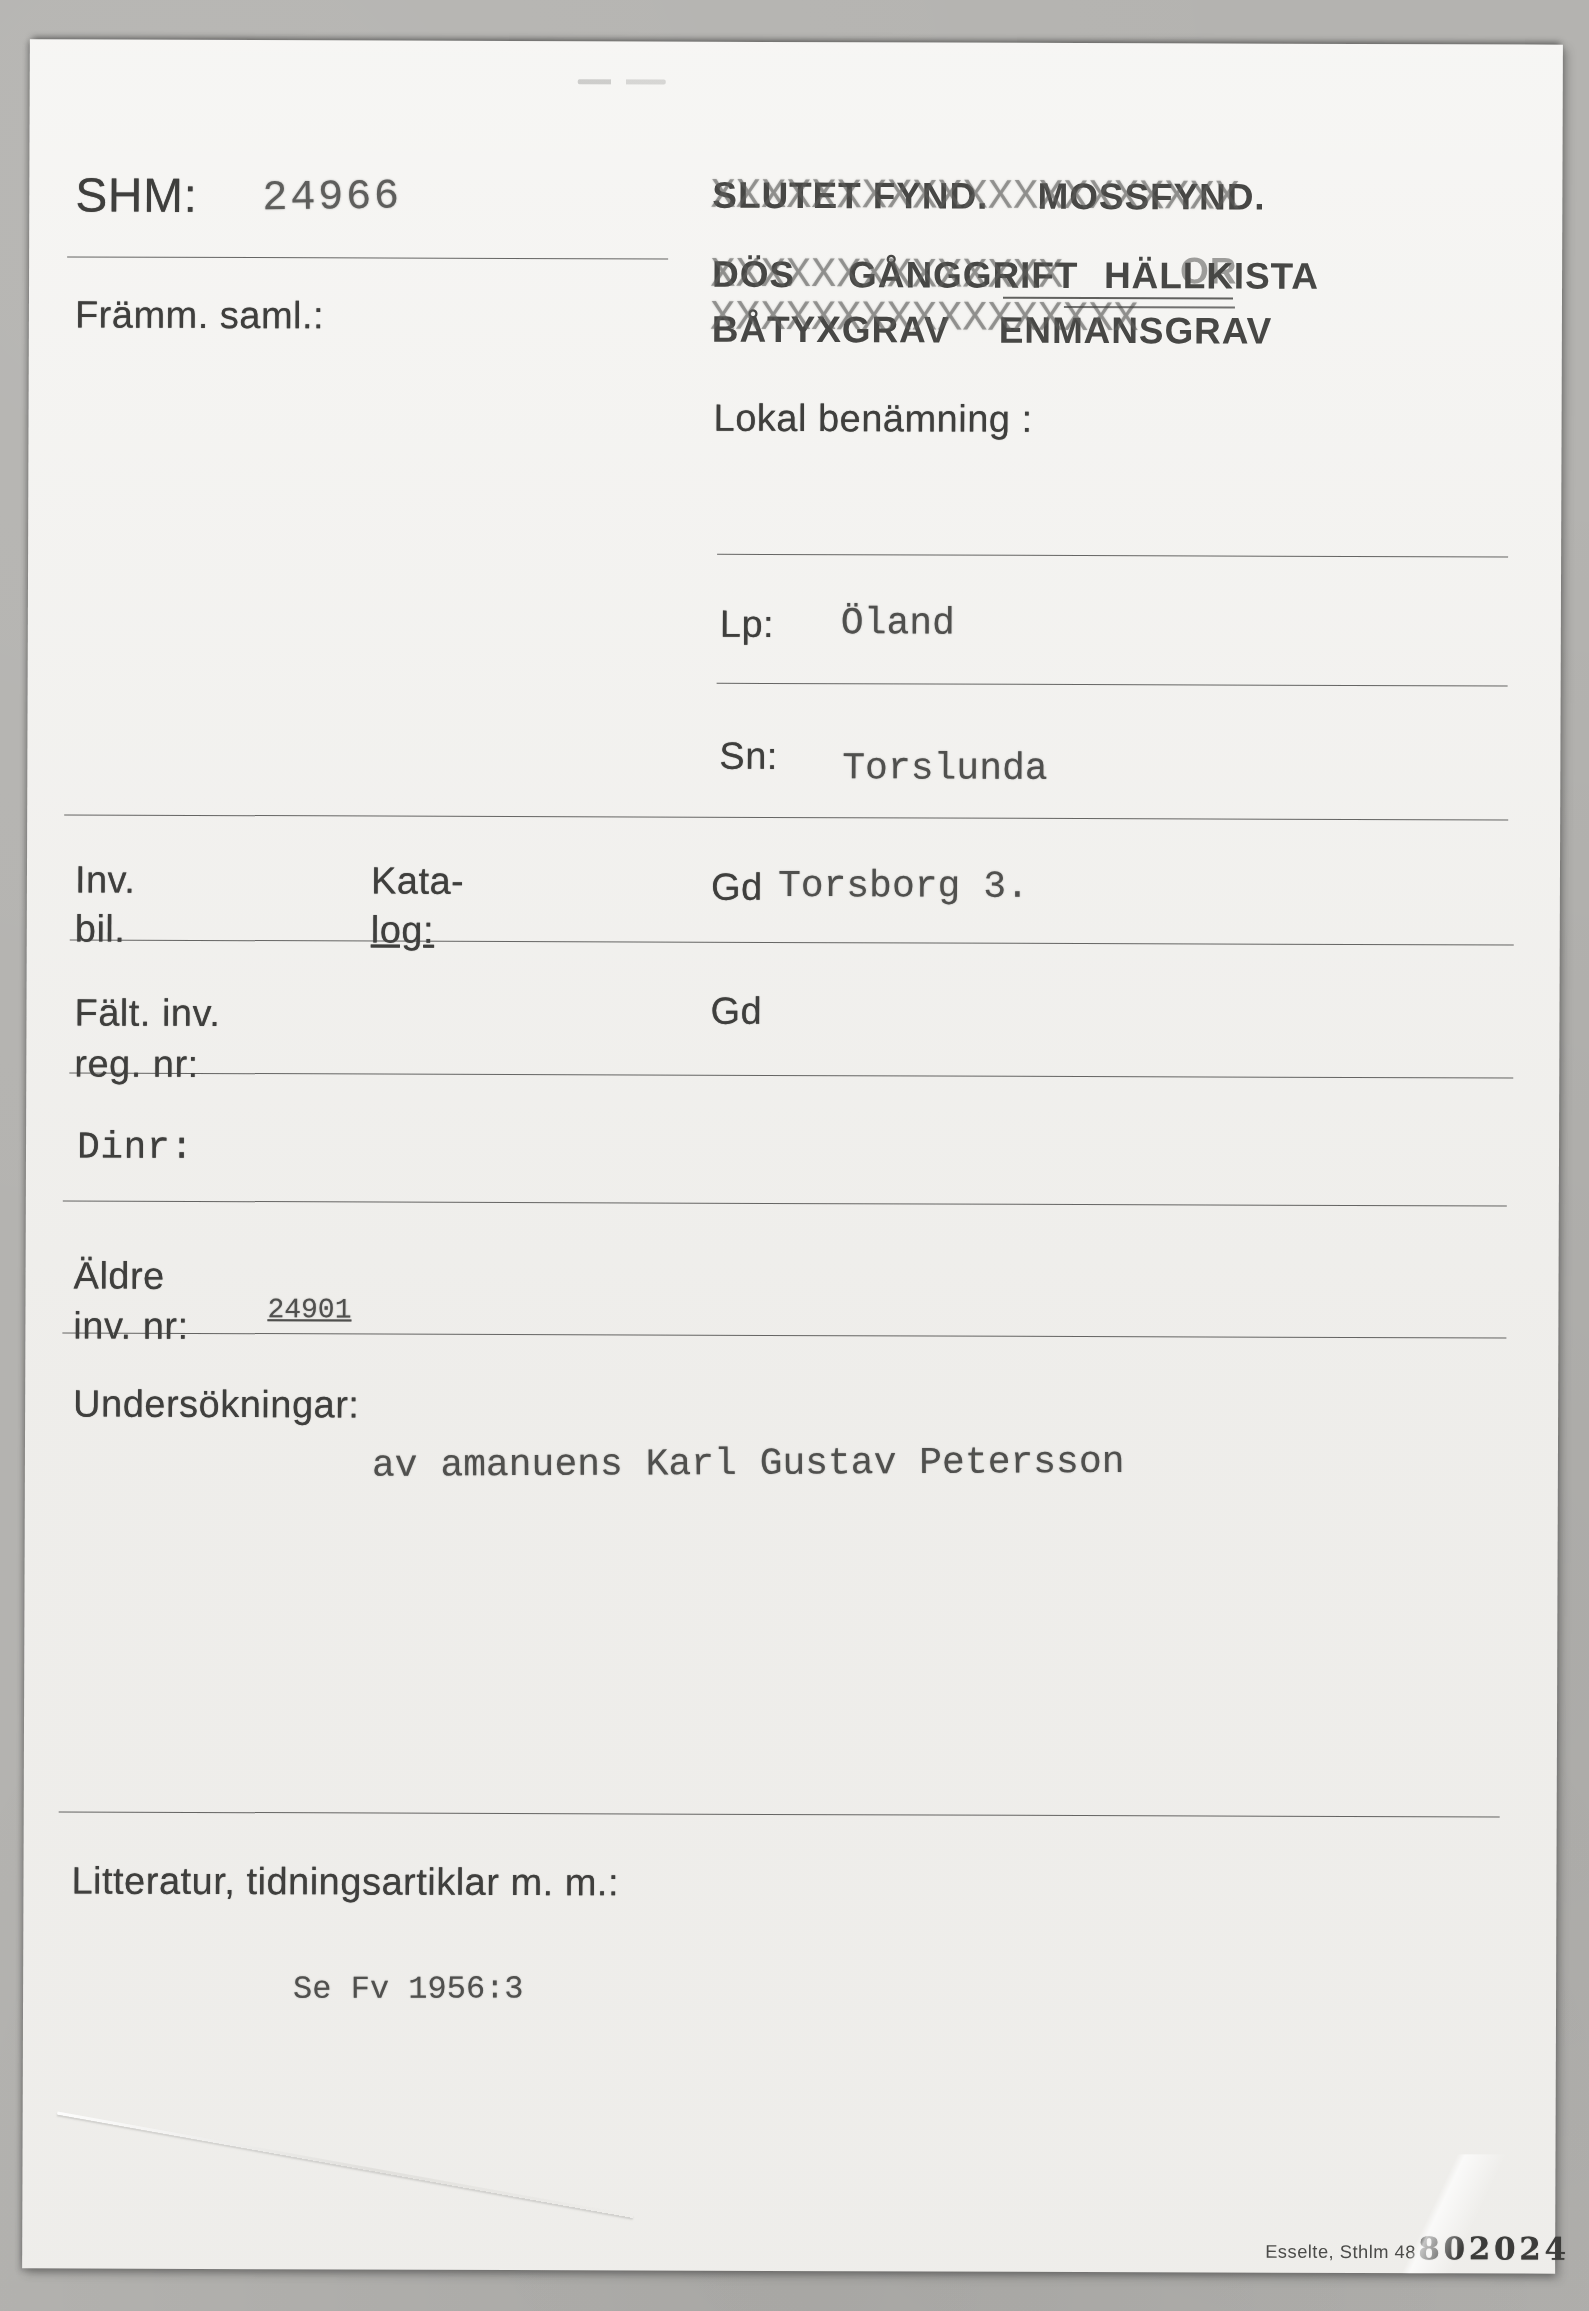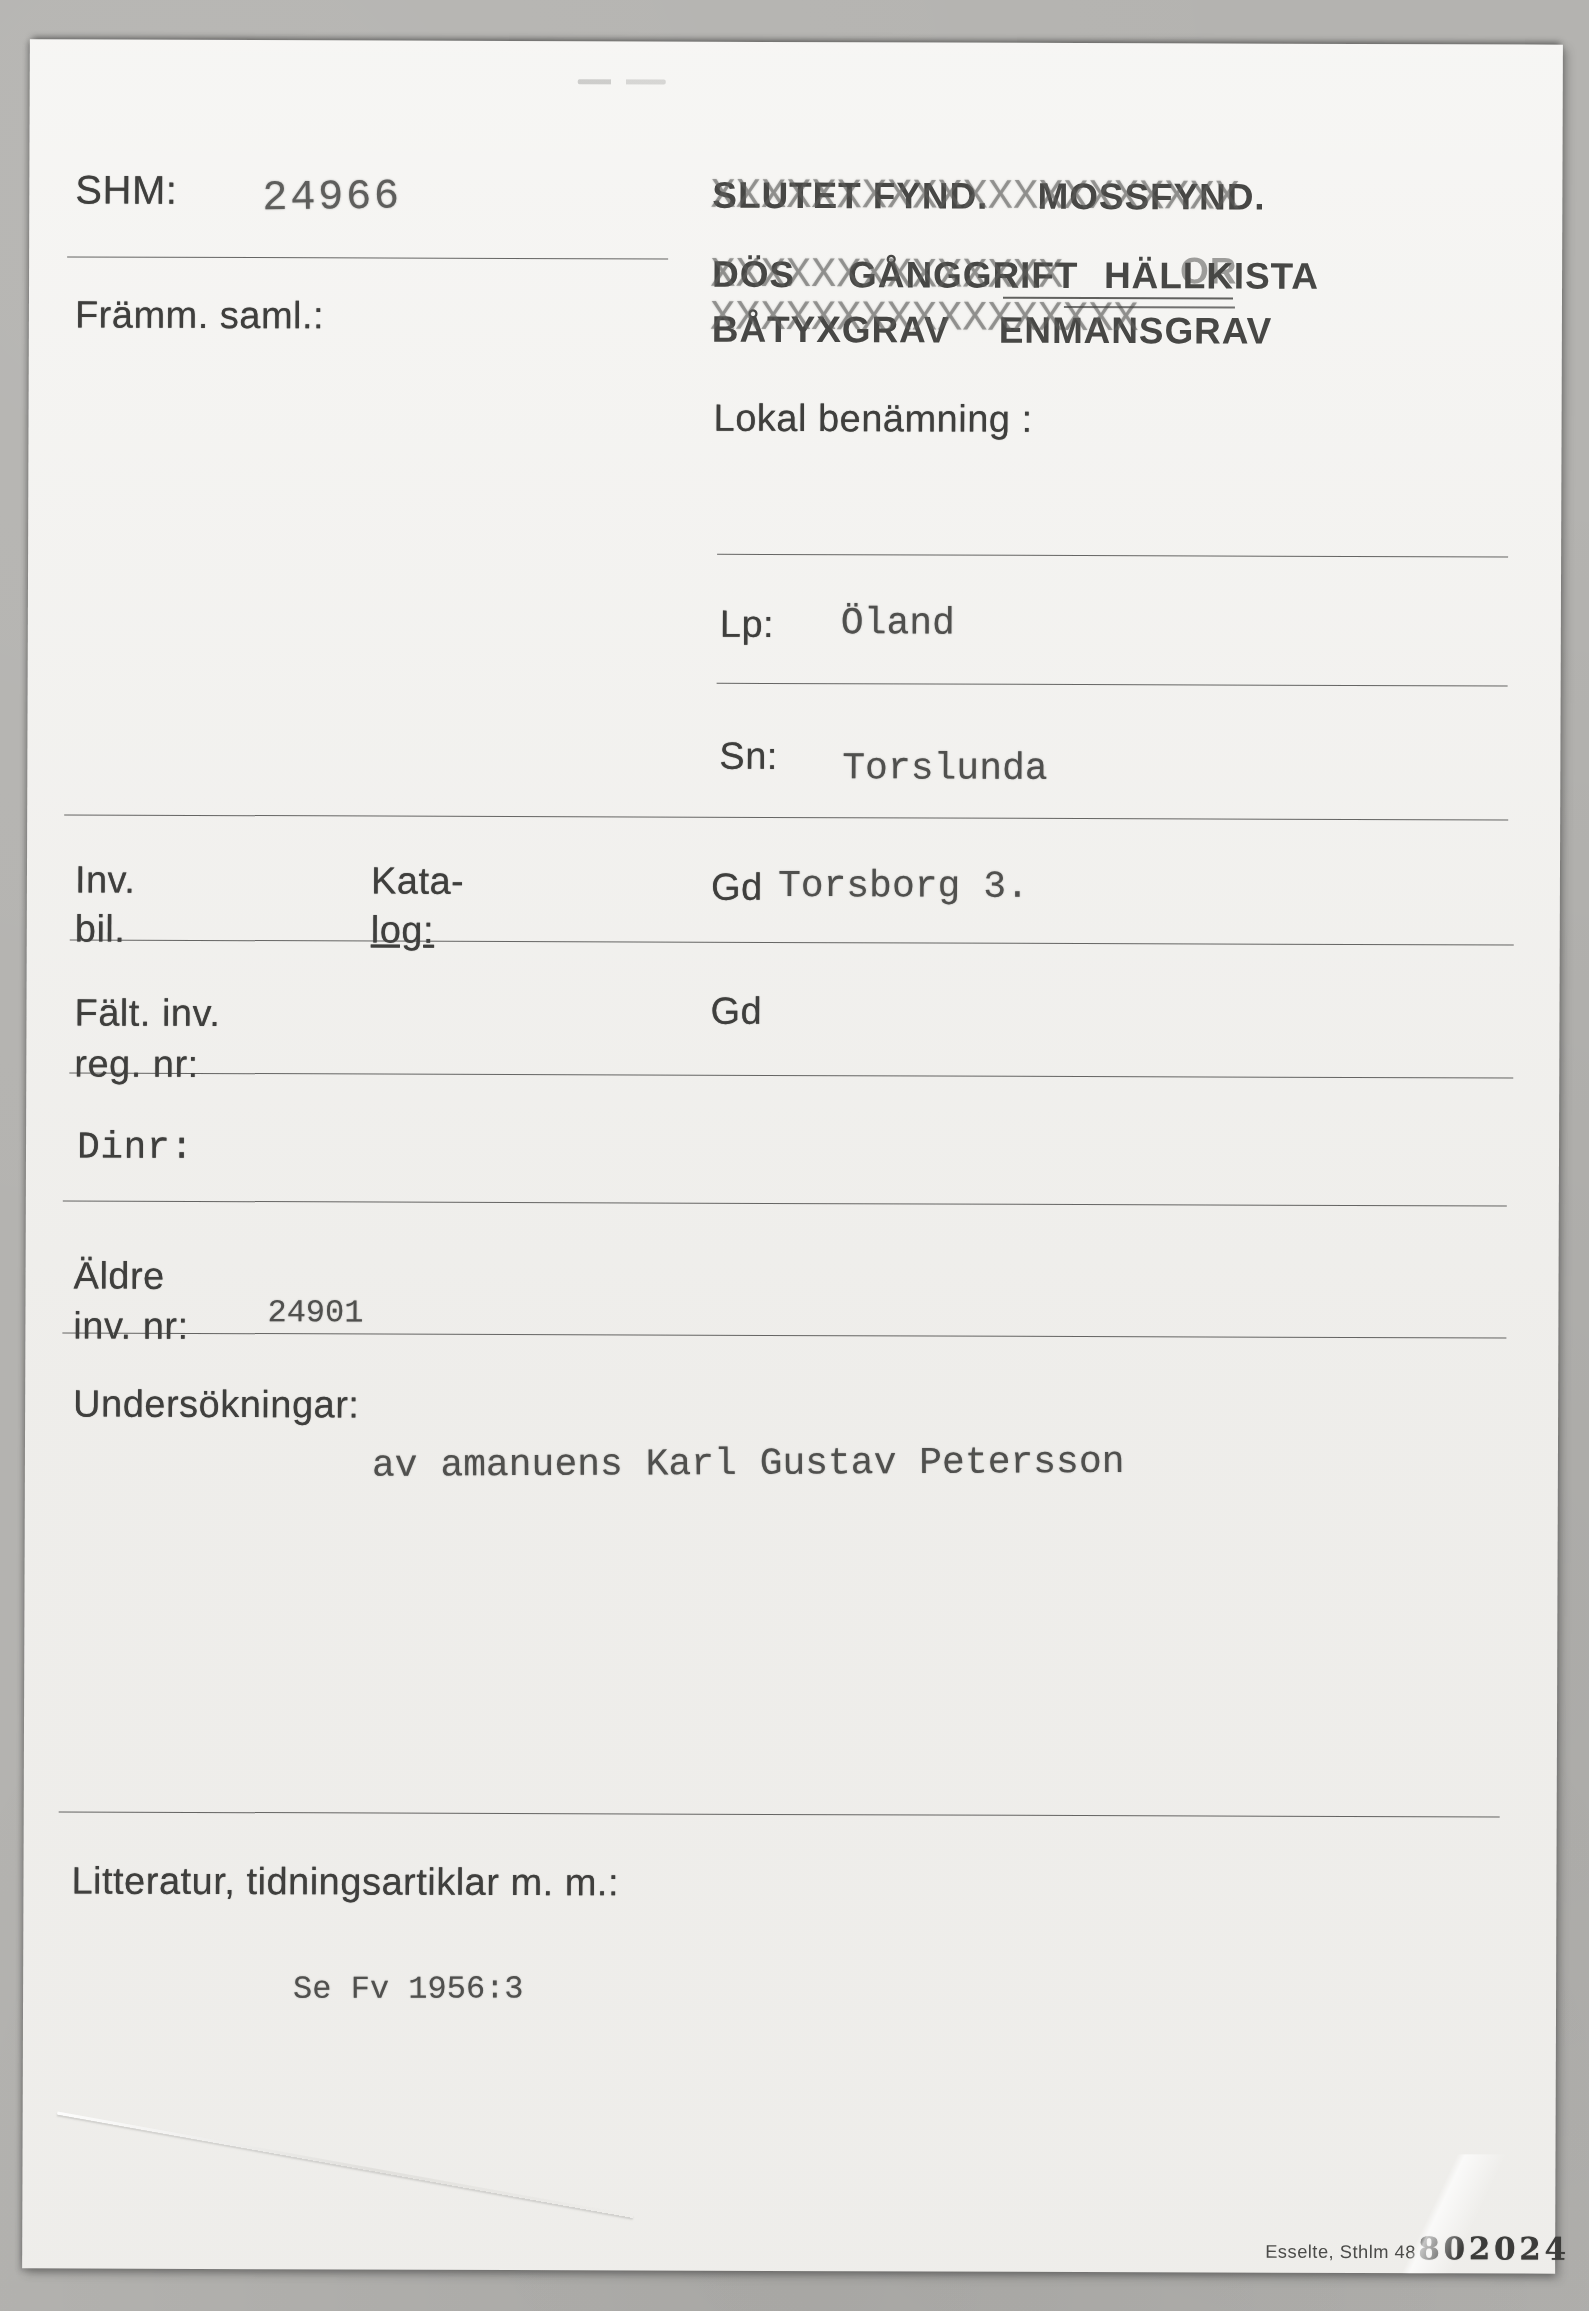--- a/index.html
+++ b/index.html
@@ -85,21 +85,21 @@
   }
 </style>
 </head>
 <body>
 
 <div class="scene">
   <div class="card">
 
     <div class="smudge"></div>
 
-    <div class="label" style="left:46px;top:128px;font-size:40px;">SHM:</div>
+    <div class="label" style="left:46px;top:128px;font-size:48px;">SHM:</div>
     <div class="stamped" style="left:233px;top:133px;">24966</div>
     <div class="rule" style="left:38px;top:217px;width:601px;"></div>
     <div class="label" style="left:46px;top:254px;">Främm. saml.:</div>
 
     <div class="opt-row" style="left:683px;top:133px;">
       <span class="opt">SLUTET FYND.</span>
       <span class="opt gap-md">MOSSFYND.</span>
       <span class="xover">XXXXXXXXXXXXXXXXXXXXX</span>
     </div>
 
@@ -141,21 +141,21 @@
     <div class="label" style="left:48px;top:952px;">Fält. inv.</div>
     <div class="label" style="left:48px;top:1003px;">reg. nr:</div>
     <div class="label" style="left:684px;top:948px;">Gd</div>
     <div class="rule" style="left:43px;top:1033px;width:1444px;"></div>
 
     <div class="label" style="left:51px;top:1086px;font-family:Liberation Mono, monospace;">Dinr:</div>
     <div class="rule" style="left:37px;top:1161px;width:1444px;"></div>
 
     <div class="label" style="left:48px;top:1215px;">Äldre</div>
     <div class="label" style="left:48px;top:1265px;">inv. nr:</div>
-    <div class="typed" style="left:242px;top:1254px;font-size:32px;">24901</div>
+    <div class="typed" style="left:242px;top:1254px;font-size:28px;text-decoration:underline;">24901</div>
     <div class="rule" style="left:37px;top:1293px;width:1444px;"></div>
 
     <div class="label" style="left:48px;top:1343px;">Undersökningar:</div>
     <div class="typed" style="left:347px;top:1400px;transform:rotate(-0.5deg);">av amanuens Karl Gustav Petersson</div>
 
     <div class="rule" style="left:35px;top:1772px;width:1441px;"></div>
     <div class="label" style="left:48px;top:1820px;">Litteratur, tidningsartiklar m. m.:</div>
     <div class="typed" style="left:270px;top:1930px;font-size:32px;transform:rotate(-0.3deg);">Se Fv 1956:3</div>
 
     <div class="footer-print" style="left:1243px;top:2197px;">Esselte, Sthlm 48</div>

